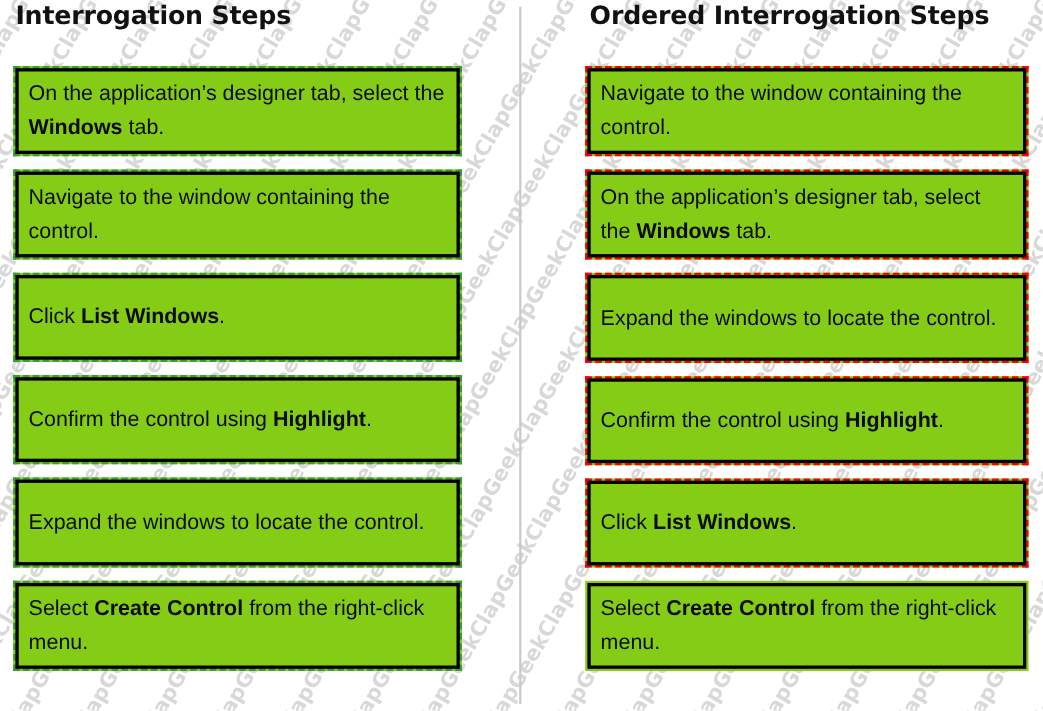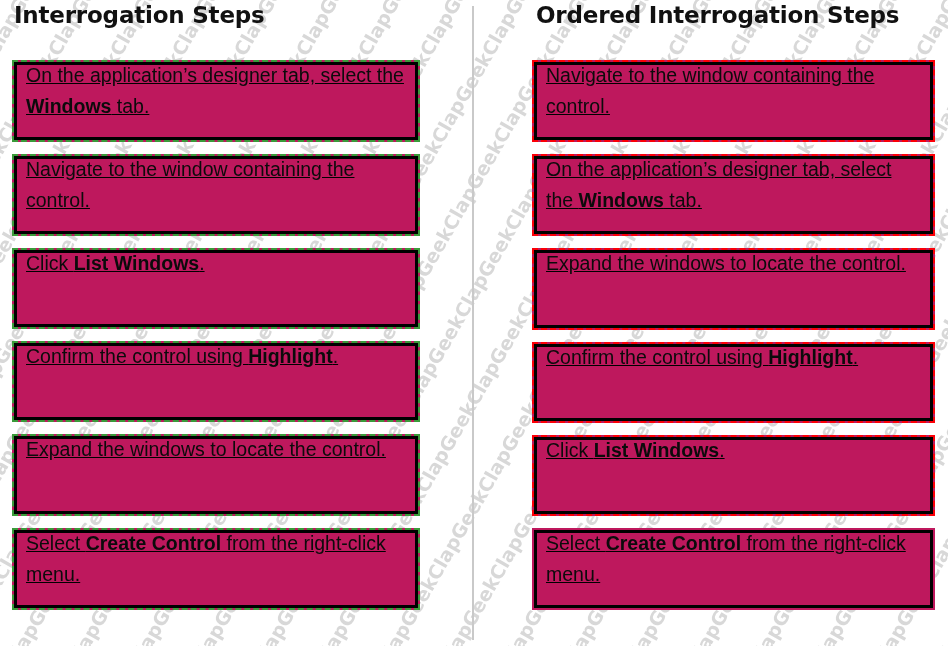--- a/index.html
+++ b/index.html
@@ -80,25 +80,24 @@
     position: absolute;
     top: 60px;
   }
   #column-left  .step-list { left: 12px; width: 408px; }
   #column-right .step-list { left: 58px; width: 403px; }
 
   
   .step-box {
     position: relative;
     box-sizing: border-box;
-    background: #be185d;
+    background: #84cc16;
     margin-bottom: 12px;
     display: flex;
-    align-items: flex-start;
-    text-decoration: underline;
+    align-items: center;
   }
   .step-box.two-line { height: 82px; }
   .step-box.one-line { height: 81px; }
 
   
   .step-box .frame-solid {
     position: absolute;
     left: 2px;
     top: 2px;
     right: 2px;

